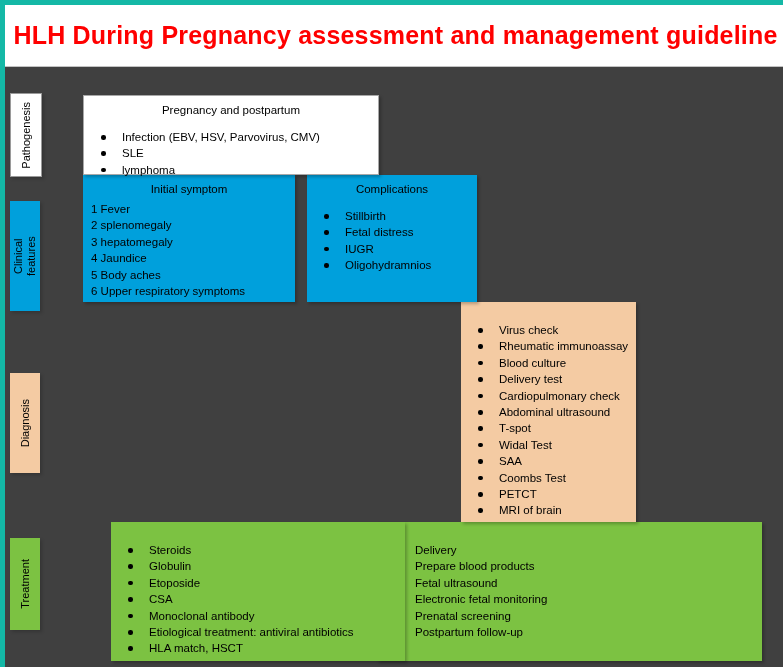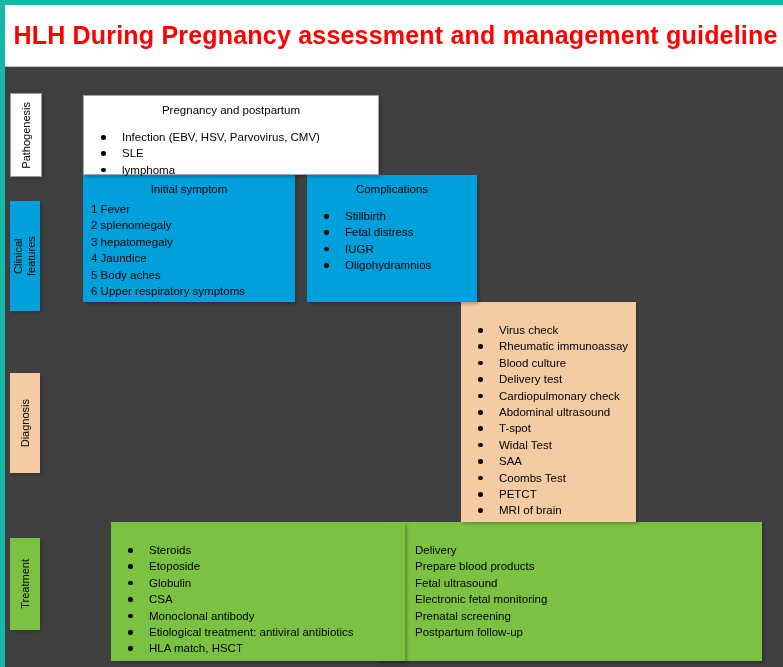--- a/index.html
+++ b/index.html
@@ -149,22 +149,22 @@
         <li>SAA</li>
         <li>Coombs Test</li>
         <li>PETCT</li>
         <li>MRI of brain</li>
       </ul>
   </section>
 
   <section class="box green-box" id="box-treatment-left">
     <ul class="bullets pad-top">
         <li>Steroids</li>
+        <li>Globulin</li>
         <li>Etoposide</li>
-        <li>Globulin</li>
         <li>CSA</li>
         <li>Monoclonal antibody</li>
         <li>Etiological treatment: antiviral antibiotics</li>
         <li>HLA match, HSCT</li>
       </ul>
   </section>
 
   <section class="box green-box" id="box-treatment-right">
     <ul class="bullets pad-top">
         <li>Delivery</li>

